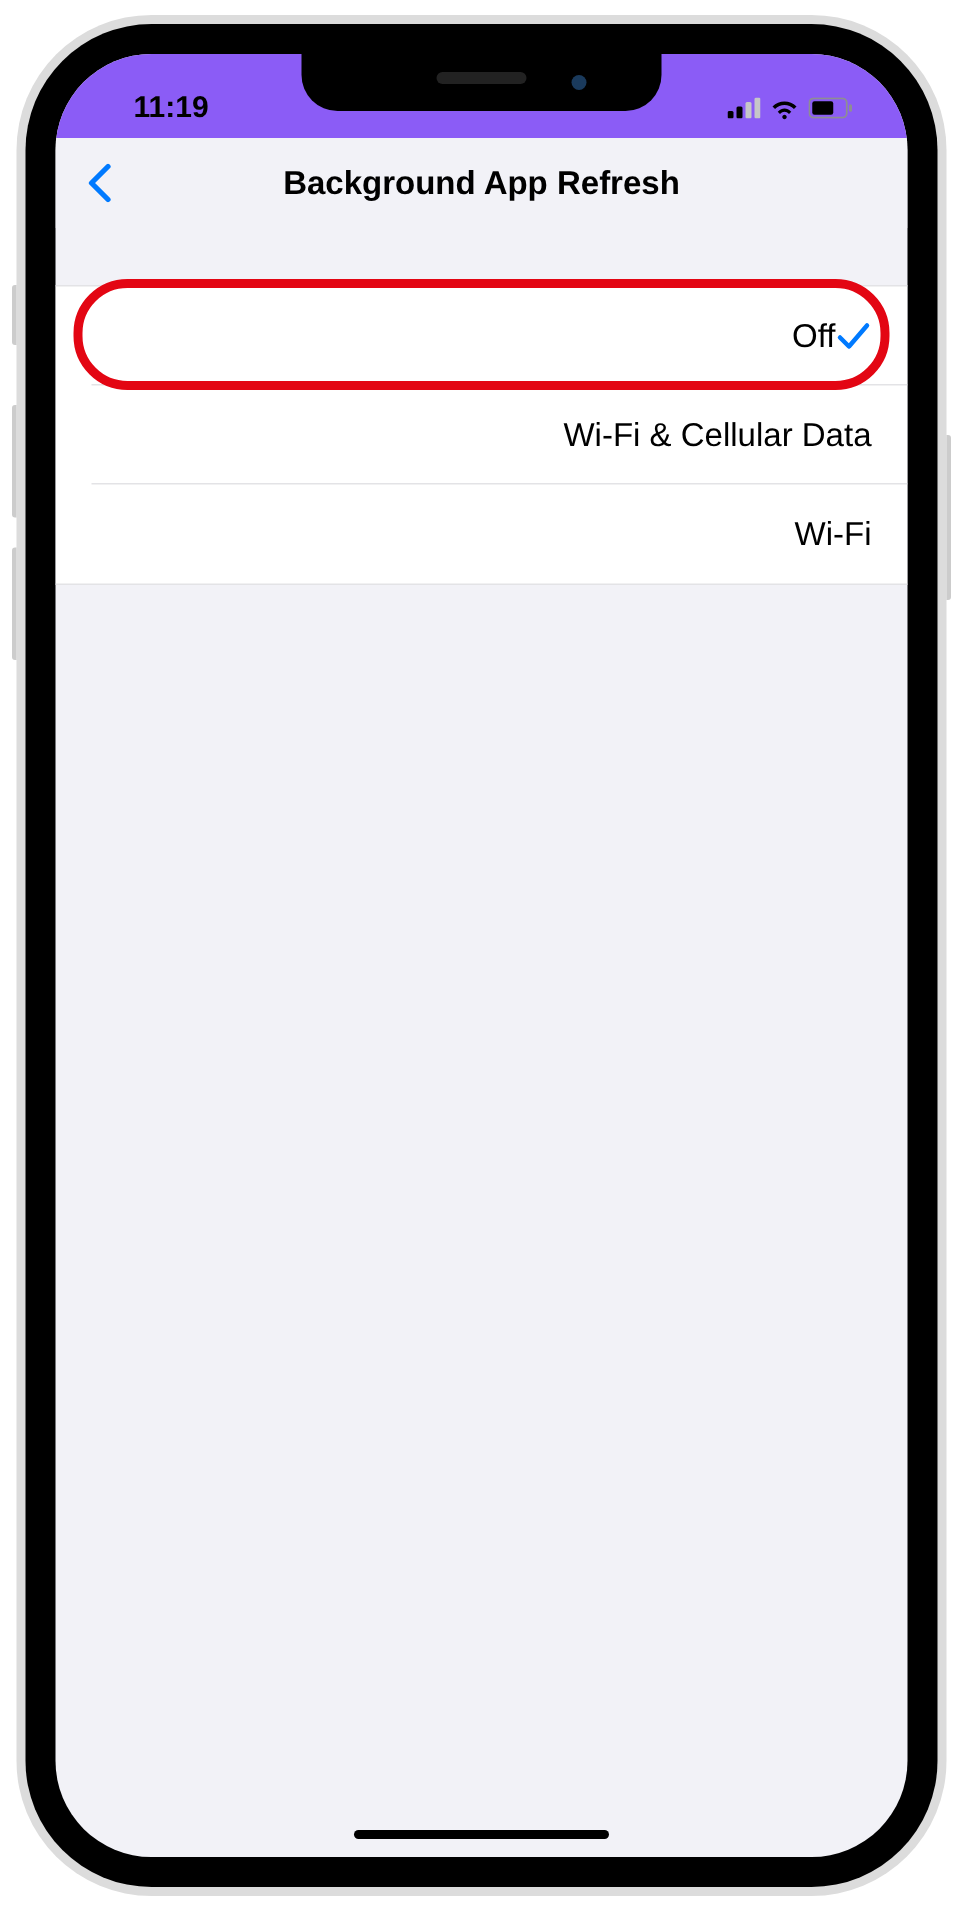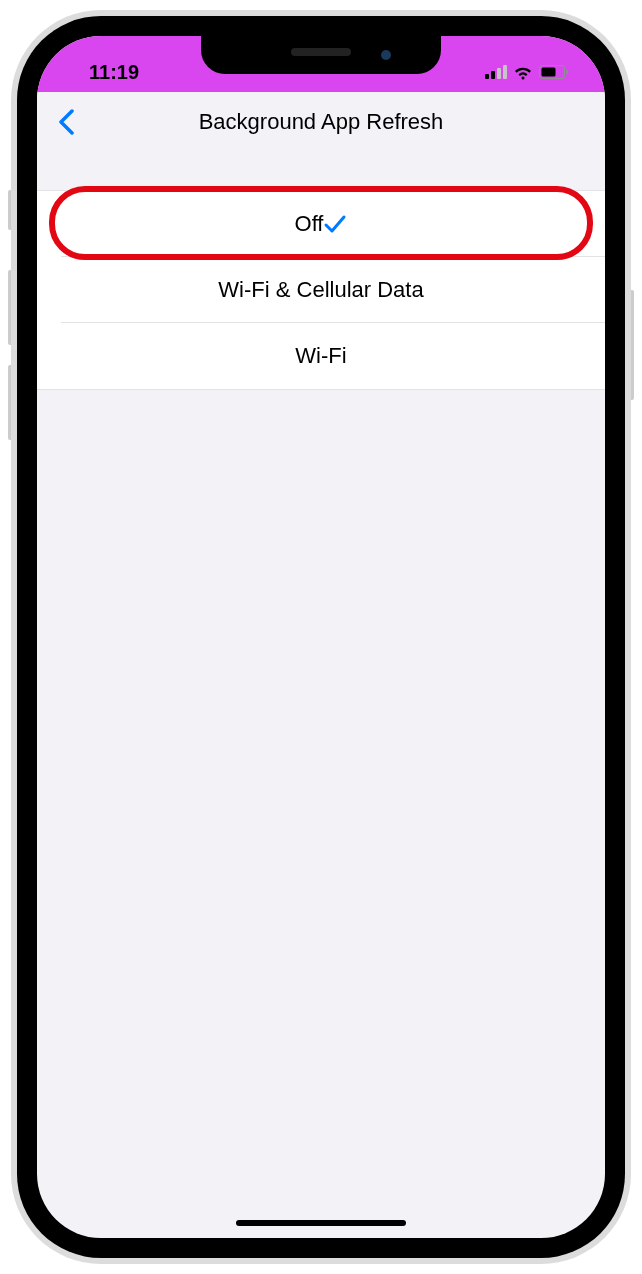--- a/index.html
+++ b/index.html
@@ -107,21 +107,21 @@
       background: #ccc;
       border-radius: 0 2px 2px 0;
     }
     .status-bar {
       height: 56px;
       display: flex;
       justify-content: space-between;
       align-items: center;
       padding: 0 30px;
       padding-top: 16px;
-      background: #d946ef;
+      background: #8b5cf6;
     }
     .status-time {
       font-size: 20px;
       font-weight: 600;
       margin-left: 22px;
     }
     .status-right {
       display: flex;
       align-items: center;
       gap: 6px;
@@ -140,34 +140,34 @@
       height: 30px;
       display: flex;
       align-items: center;
       justify-content: center;
     }
     .nav-title {
       position: absolute;
       left: 50%;
       transform: translateX(-50%);
       font-size: 22px;
-      font-weight: 400;
+      font-weight: 700;
       color: #000;
     }
     .content {
       padding-top: 38px;
     }
     .list-group {
       background: #fff;
       border-top: 1px solid #e3e3e6;
       border-bottom: 1px solid #e3e3e6;
     }
     .list-item {
       display: flex;
-      justify-content: center;
+      justify-content: flex-end;
       align-items: center;
       padding: 18px 24px;
       position: relative;
       height: 66px;
     }
     .list-item:not(:last-child)::after {
       content: "";
       position: absolute;
       bottom: 0;
       left: 24px;

